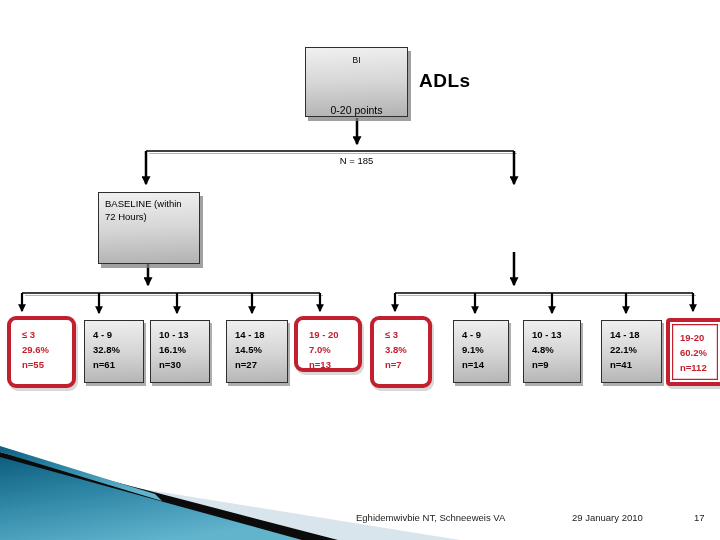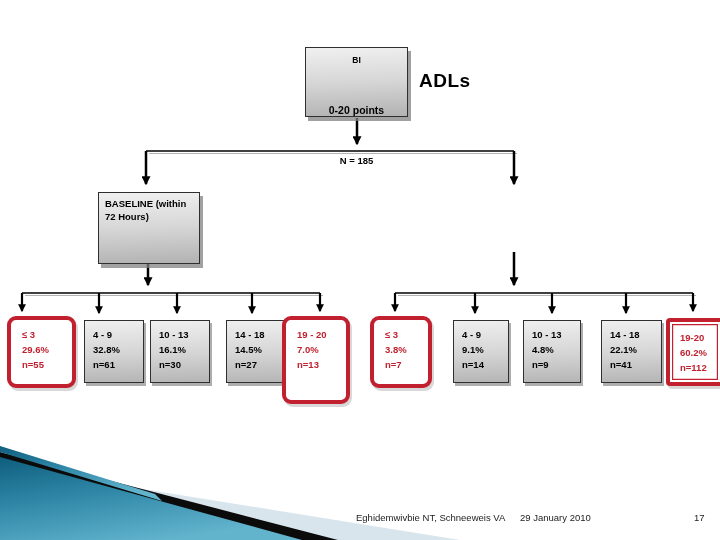--- a/index.html
+++ b/index.html
@@ -7,21 +7,21 @@
     position:relative;width:720px;height:540px;background:#ffffff;
     overflow:hidden;font-family:"Liberation Sans",sans-serif;
   }
   svg.layer{position:absolute;left:0;top:0;width:720px;height:540px;}
   
   .gbox{
     position:absolute;box-sizing:border-box;
     background:linear-gradient(178deg,#f0f0f0 0%,#d6d6d6 50%,#b2b2b2 100%);
     border:1.5px solid #2f2f2f;
     box-shadow:3px 4px 0 rgba(130,130,130,0.75);
-    color:#000;font-weight:bold;gap:39px;
+    color:#000;font-weight:normal;gap:39px;
   }
   .rootbox{
     left:305px;top:47px;width:103px;height:70px;
     display:flex;flex-direction:column;align-items:center;justify-content:space-between;
     padding:7px 0 9px 0;text-align:center;
   }
   .rootbox .r1{font-size:8.5px;}
   .rootbox .r2{font-size:10.5px;}
   .rootbox .r3{font-size:9.5px;}
   .sidelabel{
@@ -52,21 +52,21 @@
   }
   .leaf.red.double{
     border-radius:4px;border-width:4px;
     box-shadow:inset 0 0 0 2px #ffffff, inset 0 0 0 3.2px #c2202e,
                2px 3px 0 rgba(190,190,190,0.6);
     padding:8px 0 0 10px;
   }
   
   .footer-item{position:absolute;top:512px;font-size:9.5px;color:#1c1c1c;}
   .footer-authors{left:356px;}
-  .footer-date{left:520px;}
+  .footer-date{left:572px;}
   .footer-page{left:694px;}
 </style>
 </head>
 <body>
 
 <div class="slide">
 
   <svg class="layer" viewBox="0 0 720 540">
     <defs>
       <marker id="arr" viewBox="0 0 10 10" refX="8.5" refY="5" markerWidth="3.6" markerHeight="3.6" orient="auto">
@@ -123,21 +123,21 @@
   <div class="leaf gray" style="left:150px;top:320px;width:60px;height:63px">
     <div>10 - 13</div>
     <div>16.1%</div>
     <div>n=30</div>
   </div>
   <div class="leaf gray" style="left:226px;top:320px;width:62px;height:63px">
     <div>14 - 18</div>
     <div>14.5%</div>
     <div>n=27</div>
   </div>
-  <div class="leaf red" style="left:282px;top:316px;width:68px;height:88px">
+  <div class="leaf red" style="left:294px;top:316px;width:68px;height:56px">
     <div>19 - 20</div>
     <div>7.0%</div>
     <div>n=13</div>
   </div>
 
   <div class="leaf red" style="left:370px;top:316px;width:62px;height:72px">
     <div>≤ 3</div>
     <div>3.8%</div>
     <div>n=7</div>
   </div>

